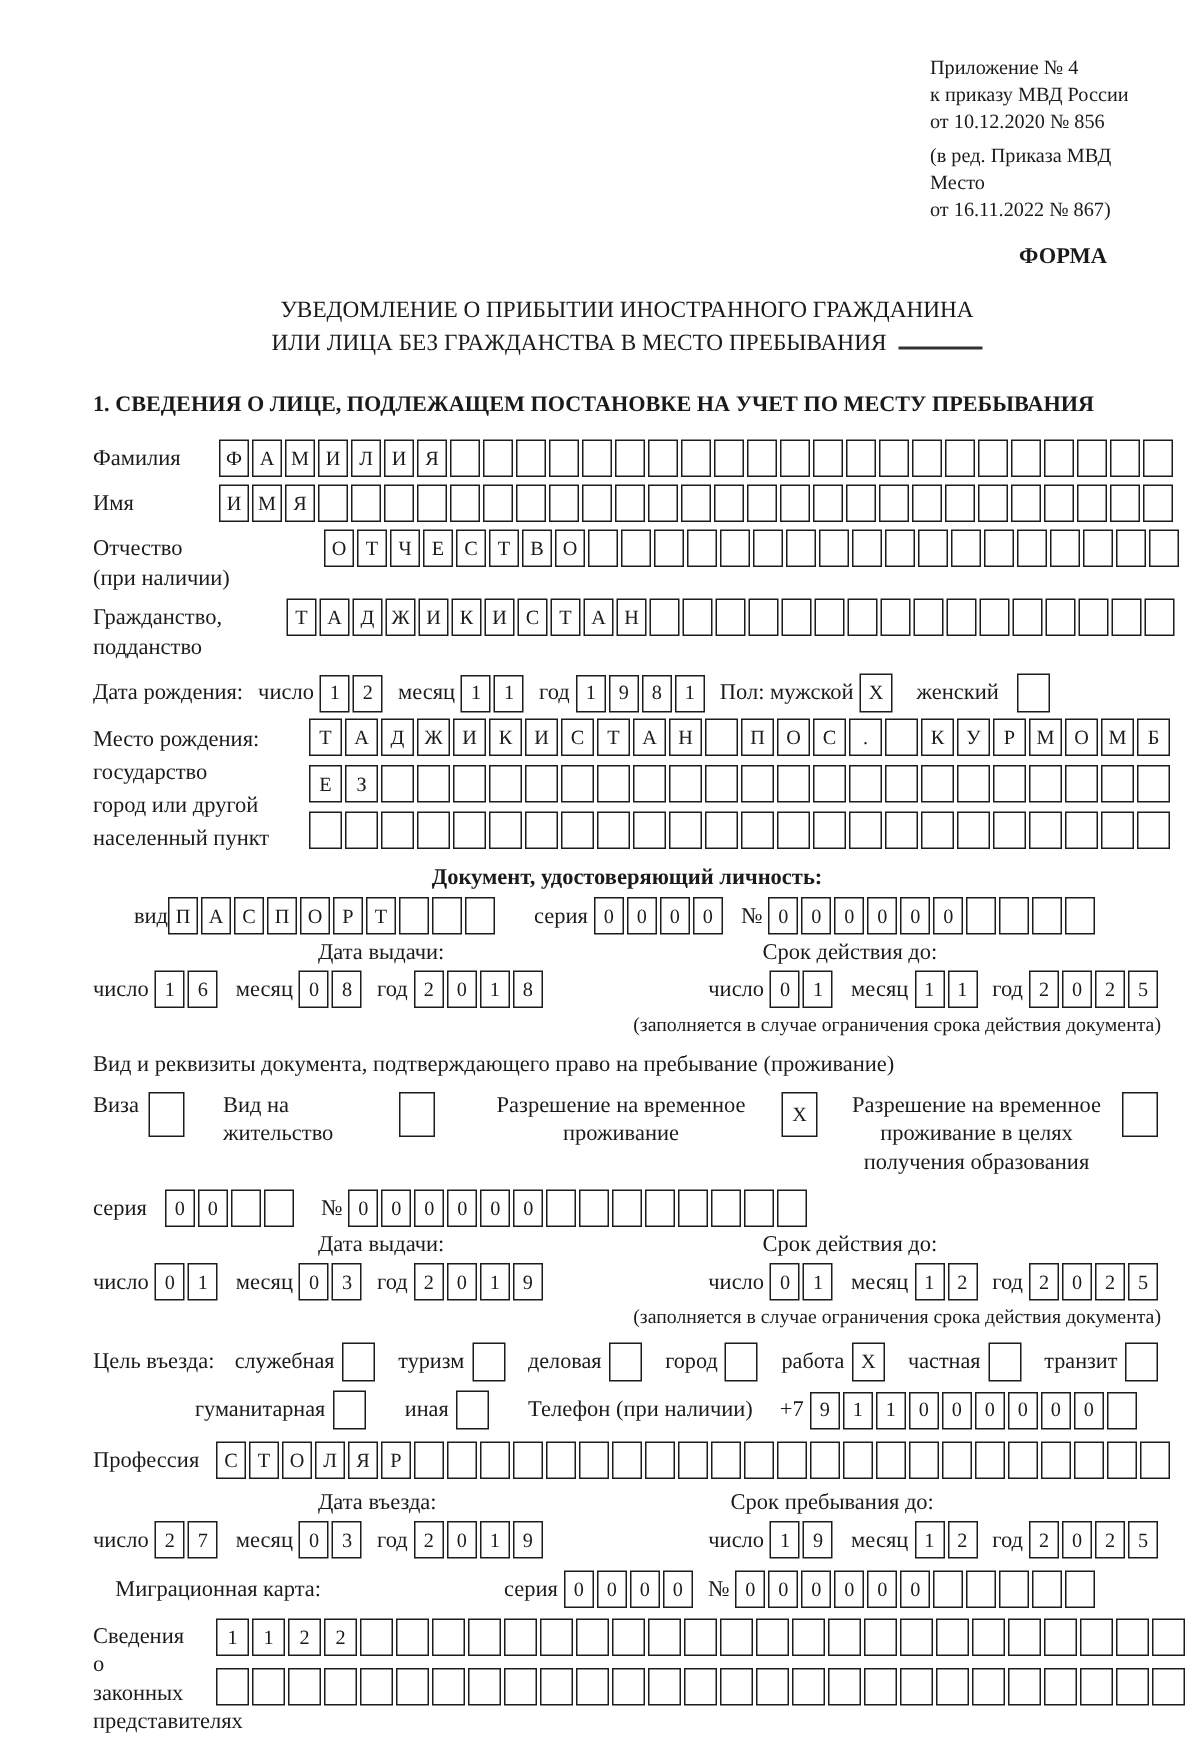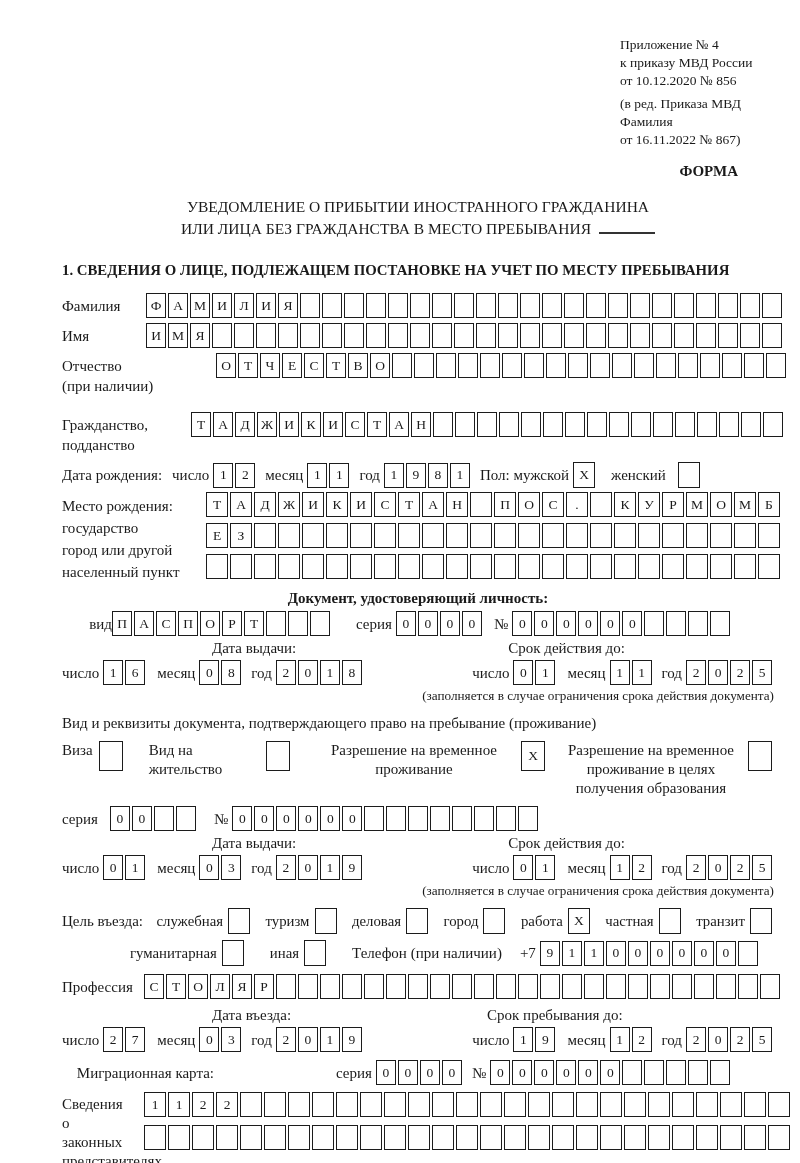--- a/index.html
+++ b/index.html
@@ -84,21 +84,21 @@
 <body>
 
 <div class="page">
   <div class="content">
 
     <div class="annex">
       <div>Приложение № 4</div>
       <div>к приказу МВД России</div>
       <div>от 10.12.2020 № 856</div>
       <div class="gap"></div>
-      <div>(в ред. Приказа МВД Фамилия</div>
+      <div>(в ред. Приказа МВД Место</div>
       <div>от 16.11.2022 № 867)</div>
     </div>
 
     <div class="form-label">ФОРМА</div>
 
     <div class="title">
       <div>УВЕДОМЛЕНИЕ О ПРИБЫТИИ ИНОСТРАННОГО ГРАЖДАНИНА</div>
       <div><span>ИЛИ ЛИЦА БЕЗ ГРАЖДАНСТВА В МЕСТО ПРЕБЫВАНИЯ</span><span class="title-underline"></span></div>
     </div>
 
@@ -202,21 +202,21 @@
           <span class="cell"></span>
           <span class="cell"></span>
           <span class="cell"></span>
           <span class="cell"></span>
           <span class="cell"></span>
           <span class="cell"></span>
           <span class="cell"></span>
         </div>
     </div>
 
-    <div class="frow" style="margin-top:16px">
+    <div class="frow" style="margin-top:3px">
       <div class="lblcol w113">
         <div>Гражданство,</div>
         <div>подданство</div>
       </div>
       <div class="boxes">
           <span class="cell">Т</span>
           <span class="cell">А</span>
           <span class="cell">Д</span>
           <span class="cell">Ж</span>
           <span class="cell">И</span>

